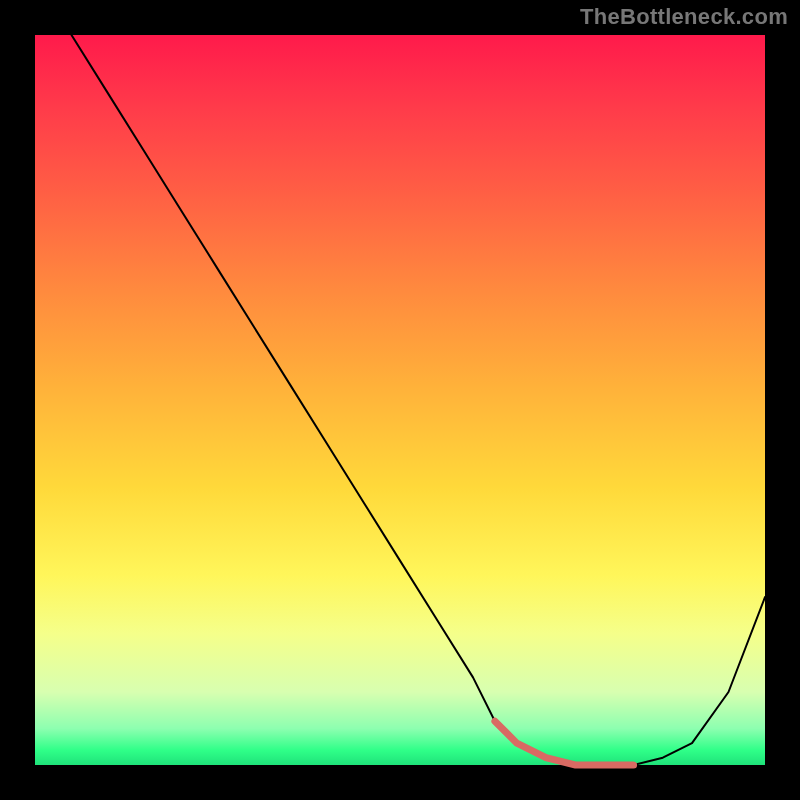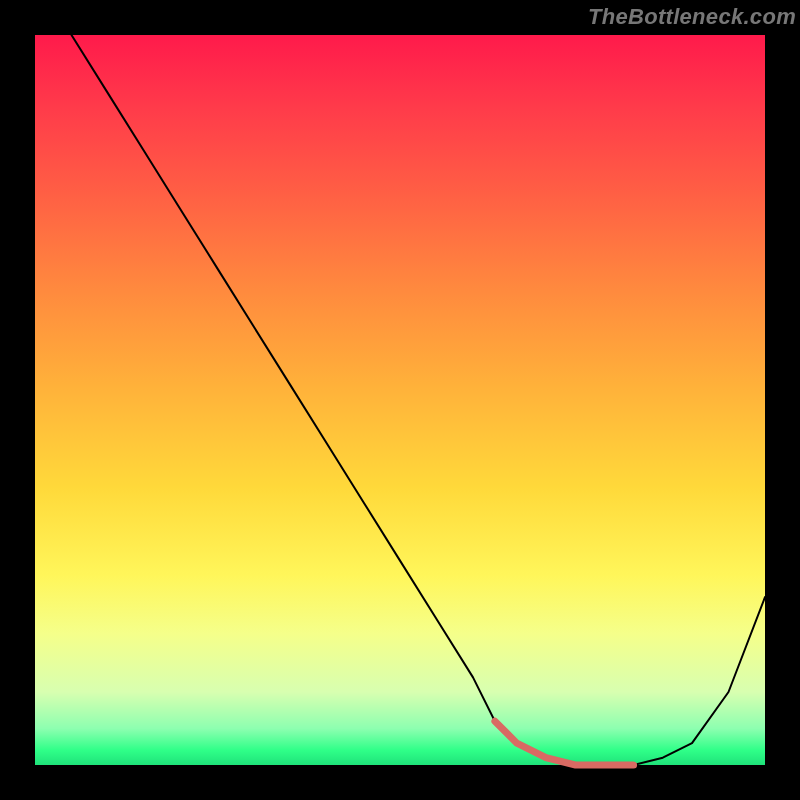--- a/index.html
+++ b/index.html
@@ -6,27 +6,26 @@
   html, body { width: 800px; height: 800px; background: #000; overflow: hidden; }
   .frame {
     position: relative;
     width: 800px;
     height: 800px;
     background: #000;
   }
   .attribution {
     position: absolute;
     top: 4px;
-    right: 4px;
+    right: 12px;
     color: #777;
     font-family: Arial, Helvetica, sans-serif;
     font-size: 22px;
     font-weight: 600;
     letter-spacing: 0.3px;
-    font-style: italic;
   }
   .plot-area {
     position: absolute;
     left: 35px;
     top: 35px;
     width: 730px;
     height: 730px;
     
     background: linear-gradient(
       to bottom,

